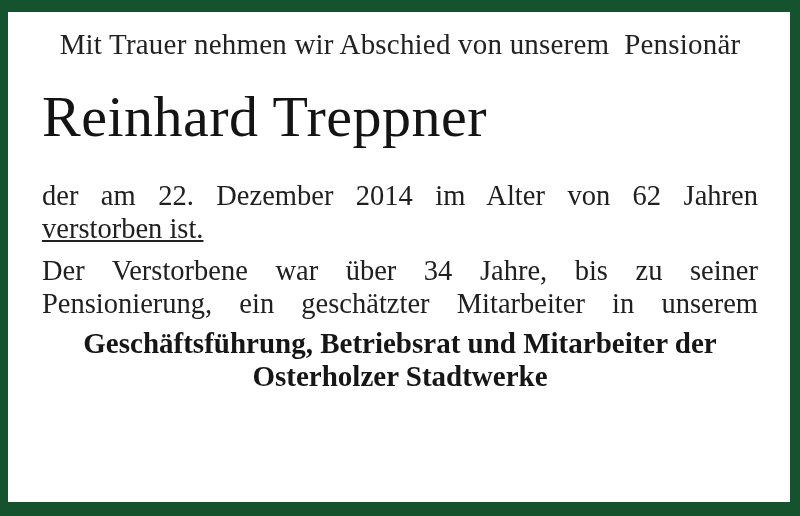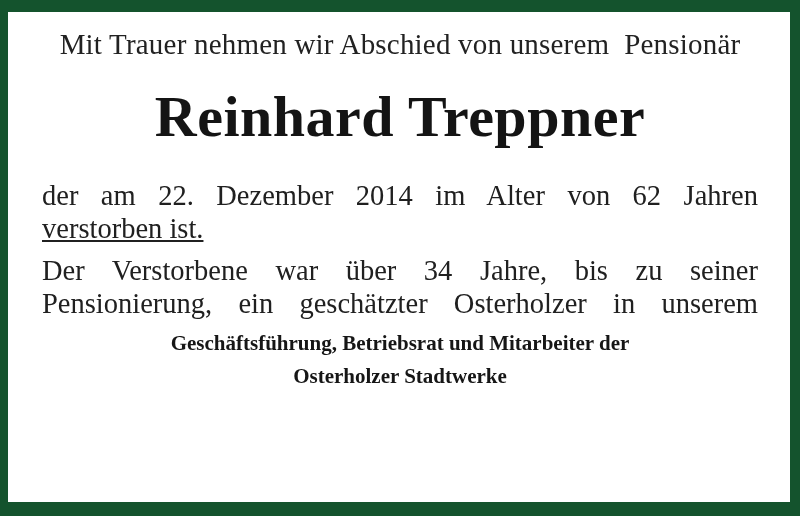--- a/index.html
+++ b/index.html
@@ -29,24 +29,24 @@
   .intro {
     text-align: center;
     font-size: 29px;
     line-height: 34px;
     white-space: pre;
     letter-spacing: 0.2px;
     color: #222222;
   }
   .name {
     margin: 16px 0 0 0;
-    text-align: center;
+    text-align: left;
     font-size: 58px;
     line-height: 80px;
-    font-weight: bold;
+    font-weight: normal;
     letter-spacing: 0.5px;
     color: #141414;
   }
   .para {
     margin: 0;
     font-size: 28.5px;
     color: #202020;
   }
   .para-1 { margin-top: 22px; }
   .para-2 { margin-top: 9px; }
@@ -59,21 +59,21 @@
   }
   .lline {
     display: block;
     line-height: 33px;
     text-align: left;
     text-decoration: underline;
   }
   .signature {
     margin-top: 7px;
     font-weight: bold;
-    font-size: 21px;
+    font-size: 29px;
     line-height: 33px;
     text-align: center;
     color: #161616;
   }
 </style>
 </head>
 <body>
 
 <div class="frame">
   <div class="inner">
@@ -82,21 +82,21 @@
 
     <h1 class="name">Reinhard Treppner</h1>
 
     <p class="para para-1">
       <span class="jline">der am 22. Dezember 2014 im Alter von 62 Jahren</span>
       <span class="lline">verstorben ist.</span>
     </p>
 
     <p class="para para-2">
       <span class="jline">Der Verstorbene war über 34 Jahre, bis zu seiner</span>
-      <span class="jline">Pensionierung, ein geschätzter Osterholzer in unserem</span>
+      <span class="jline">Pensionierung, ein geschätzter Mitarbeiter in unserem</span>
     </p>
 
     <p class="para para-3">
     </p>
 
     <div class="signature">
       <div>Geschäftsführung, Betriebsrat und Mitarbeiter der</div>
       <div>Osterholzer Stadtwerke</div>
     </div>
 

